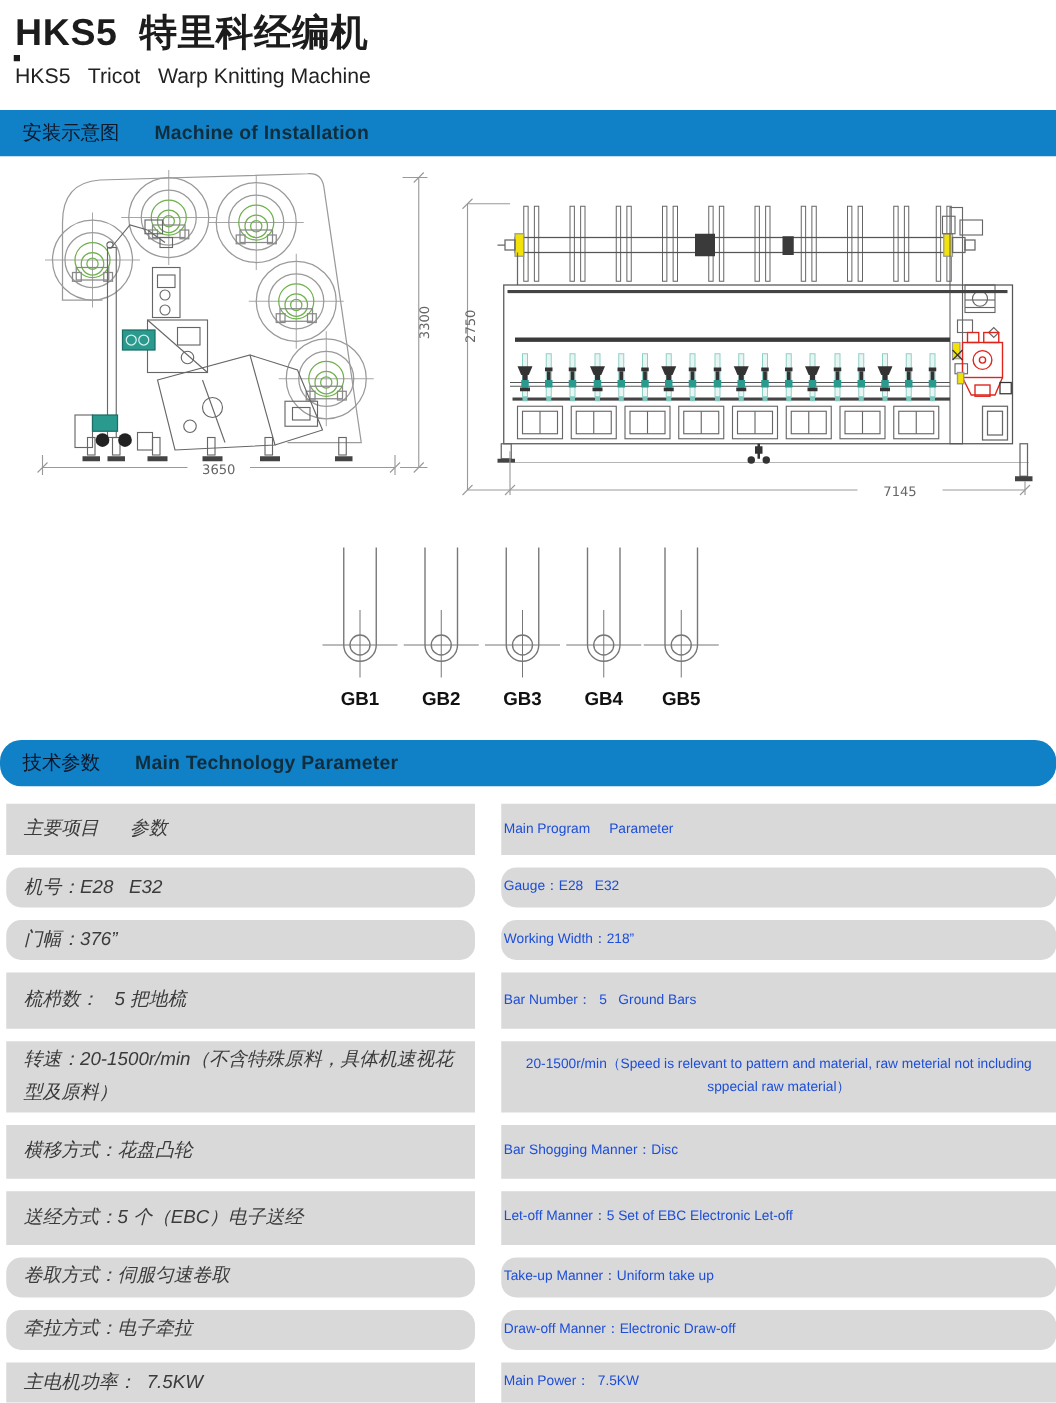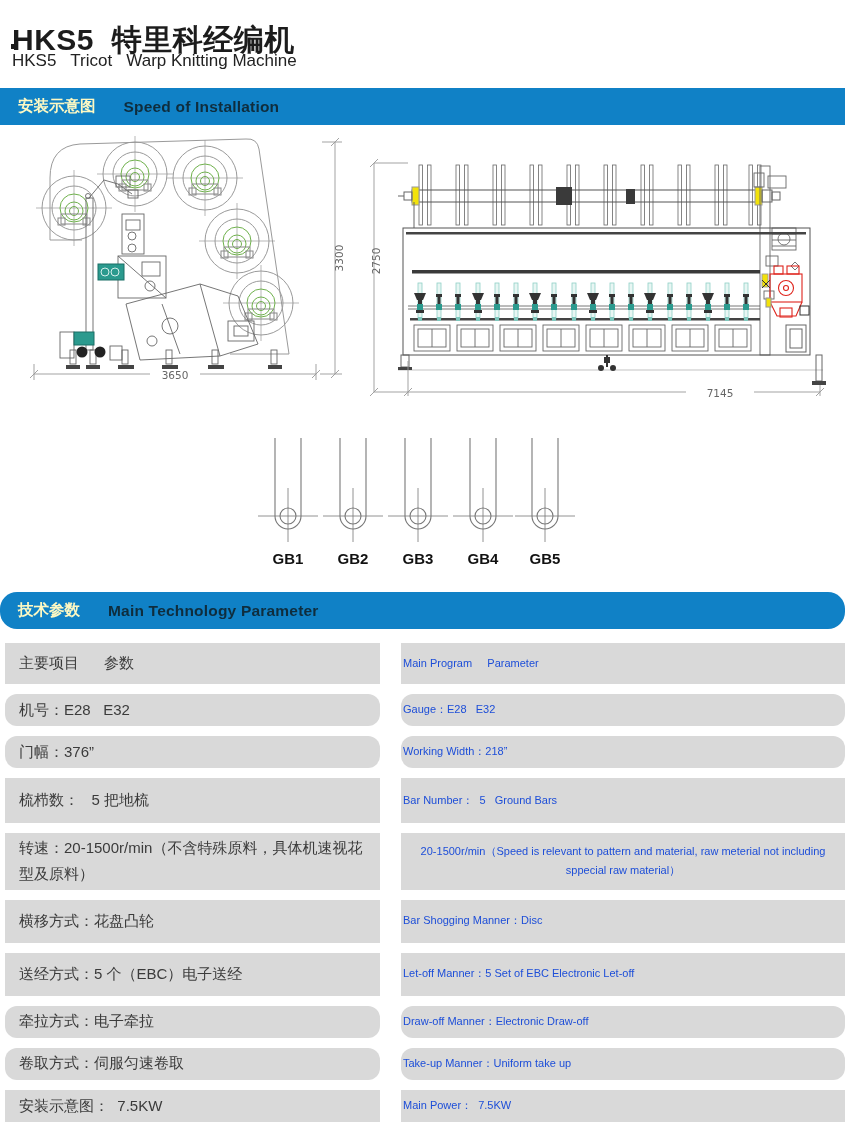--- a/index.html
+++ b/index.html
@@ -1,62 +1,62 @@
 <!DOCTYPE html>
 <html><head>
 <meta charset="utf-8">
 <style>
   html,body{margin:0;padding:0;}
   body{
     width:845px;height:1122px;position:relative;background:#ffffff;
     font-family:"Liberation Sans", sans-serif;overflow:hidden;color:#333;
   }
   .page-title{
-    position:absolute;left:12px;top:20px;font-size:30px;font-weight:700;
+    position:absolute;left:12px;top:6px;font-size:30px;font-weight:700;
     color:#1c1c1c;letter-spacing:.5px;white-space:pre;
   }
   .title-dot{position:absolute;left:11px;top:44px;width:5px;height:5px;background:#1c1c1c;}
   .page-subtitle{
     position:absolute;left:12px;top:51px;font-size:17px;color:#222;white-space:pre;
   }
   .section-bar{
     position:absolute;left:0;right:0;height:37px;background:#1081c6;
     display:flex;align-items:center;padding-left:18px;box-sizing:border-box;
   }
   .bar-install{top:88px;}
   .bar-params{top:592px;border-radius:17px;}
-  .section-bar .zh{font-size:15.5px;color:#fef9c3;font-weight:700;}
+  .section-bar .zh{font-size:15.5px;color:#0f172a;font-weight:400;}
   .section-bar .en{font-size:15.5px;color:#0f2d3d;font-weight:700;margin-left:28px;letter-spacing:.2px;}
   .drawings{position:absolute;left:0;top:125px;width:720px;height:465px;}
   .svg-abs{position:absolute;}
   svg text.dim{font-family:"DejaVu Sans", sans-serif;font-size:10.5px;fill:#666;}
   svg text.gb{font-family:"Liberation Sans", sans-serif;font-size:15px;font-weight:700;fill:#111;}
   .param-table{position:absolute;left:5px;top:643px;right:0;}
   .prow{display:flex;margin-bottom:10px;}
   .cell{
     background:#d9d9d9;display:flex;align-items:center;box-sizing:border-box;
     white-space:pre-wrap;line-height:1.75;
   }
-  .cell-zh{width:375px;padding:2px 14px;font-size:15px;color:#3b3b3b;}
+  .cell-zh{width:375px;padding:2px 14px;font-size:15px;color:#3b3b3b;font-style:italic;}
   .cell-gap{width:21px;}
   .cell-en{flex:1;padding:2px 2px;font-size:11px;color:#1d4ed8;}
   .cell-en.centered{text-align:center;justify-content:center;}
   .h41{min-height:41px;} .h32{min-height:32px;border-radius:12px;} .h45{min-height:45px;}
   .h52{min-height:52px;} .h43{min-height:43px;} .h33{min-height:33px;}
 </style>
 </head>
 <body>
 
 <div class="page-title">HKS5  特里科经编机</div>
 <div class="title-dot"></div>
 <div class="page-subtitle">HKS5   Tricot   Warp Knitting Machine</div>
 
 <div class="section-bar bar-install">
   <span class="zh">安装示意图</span>
-  <span class="en">Speed of Installation</span>
+  <span class="en">Machine of Installation</span>
 </div>
 
 <div class="drawings">
 
   <svg class="svg-abs" style="left:22px;top:11px" width="325" height="252" viewBox="0 0 325 252" fill="none">
     <defs>
       <g id="beam" stroke="#9a9a9a" stroke-width="1">
         <circle r="32"></circle>
           <circle r="22"></circle>
         <line x1="-38" y1="0" x2="38" y2="0" stroke="#999" stroke-width=".7"></line>
@@ -351,27 +351,27 @@
     <div class="cell cell-zh h43">横移方式：花盘凸轮</div>
     <div class="cell-gap"></div>
     <div class="cell cell-en h43">Bar Shogging Manner：Disc</div>
   </div>
   <div class="prow">
     <div class="cell cell-zh h43">送经方式：5 个（EBC）电子送经</div>
     <div class="cell-gap"></div>
     <div class="cell cell-en h43">Let-off Manner：5 Set of EBC Electronic Let-off</div>
   </div>
   <div class="prow">
+    <div class="cell cell-zh h32">卷取方式：伺服匀速卷取</div>
+    <div class="cell-gap"></div>
+    <div class="cell cell-en h32">Take-up Manner：Uniform take up</div>
+  </div>
+  <div class="prow">
     <div class="cell cell-zh h32">牵拉方式：电子牵拉</div>
     <div class="cell-gap"></div>
     <div class="cell cell-en h32">Draw-off Manner：Electronic Draw-off</div>
   </div>
   <div class="prow">
-    <div class="cell cell-zh h32">卷取方式：伺服匀速卷取</div>
-    <div class="cell-gap"></div>
-    <div class="cell cell-en h32">Take-up Manner：Uniform take up</div>
-  </div>
-  <div class="prow">
-    <div class="cell cell-zh h33">安装示意图：  7.5KW</div>
+    <div class="cell cell-zh h33">主电机功率：  7.5KW</div>
     <div class="cell-gap"></div>
     <div class="cell cell-en h33">Main Power：  7.5KW</div>
   </div>
 </div>
 
 </body></html>

